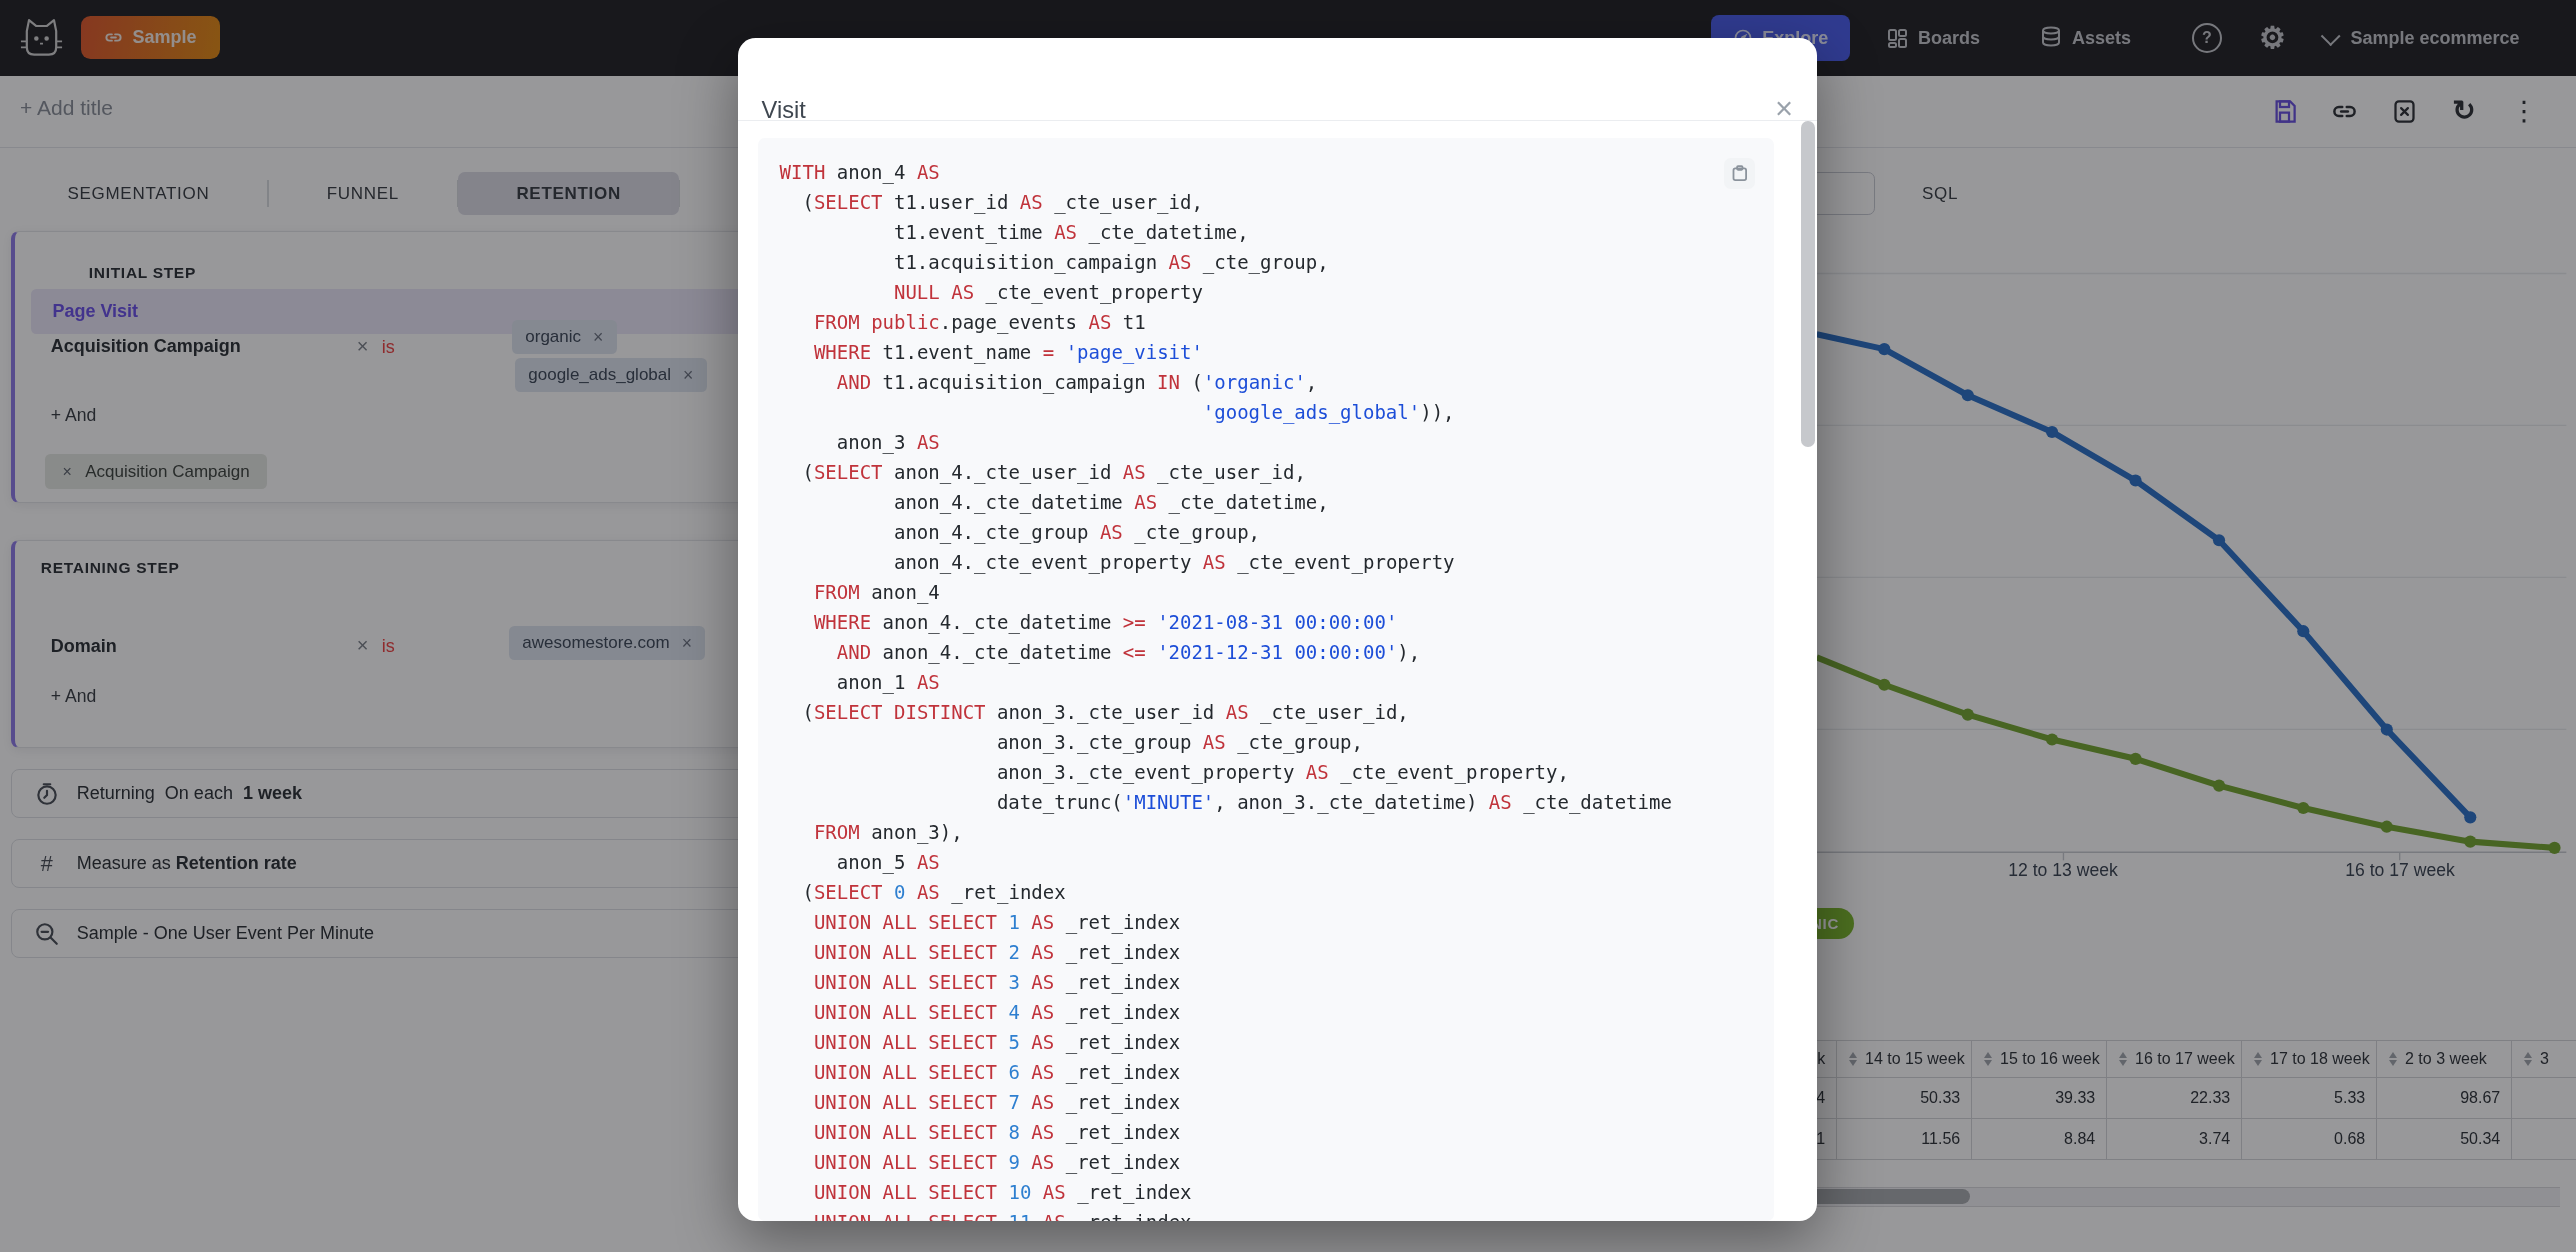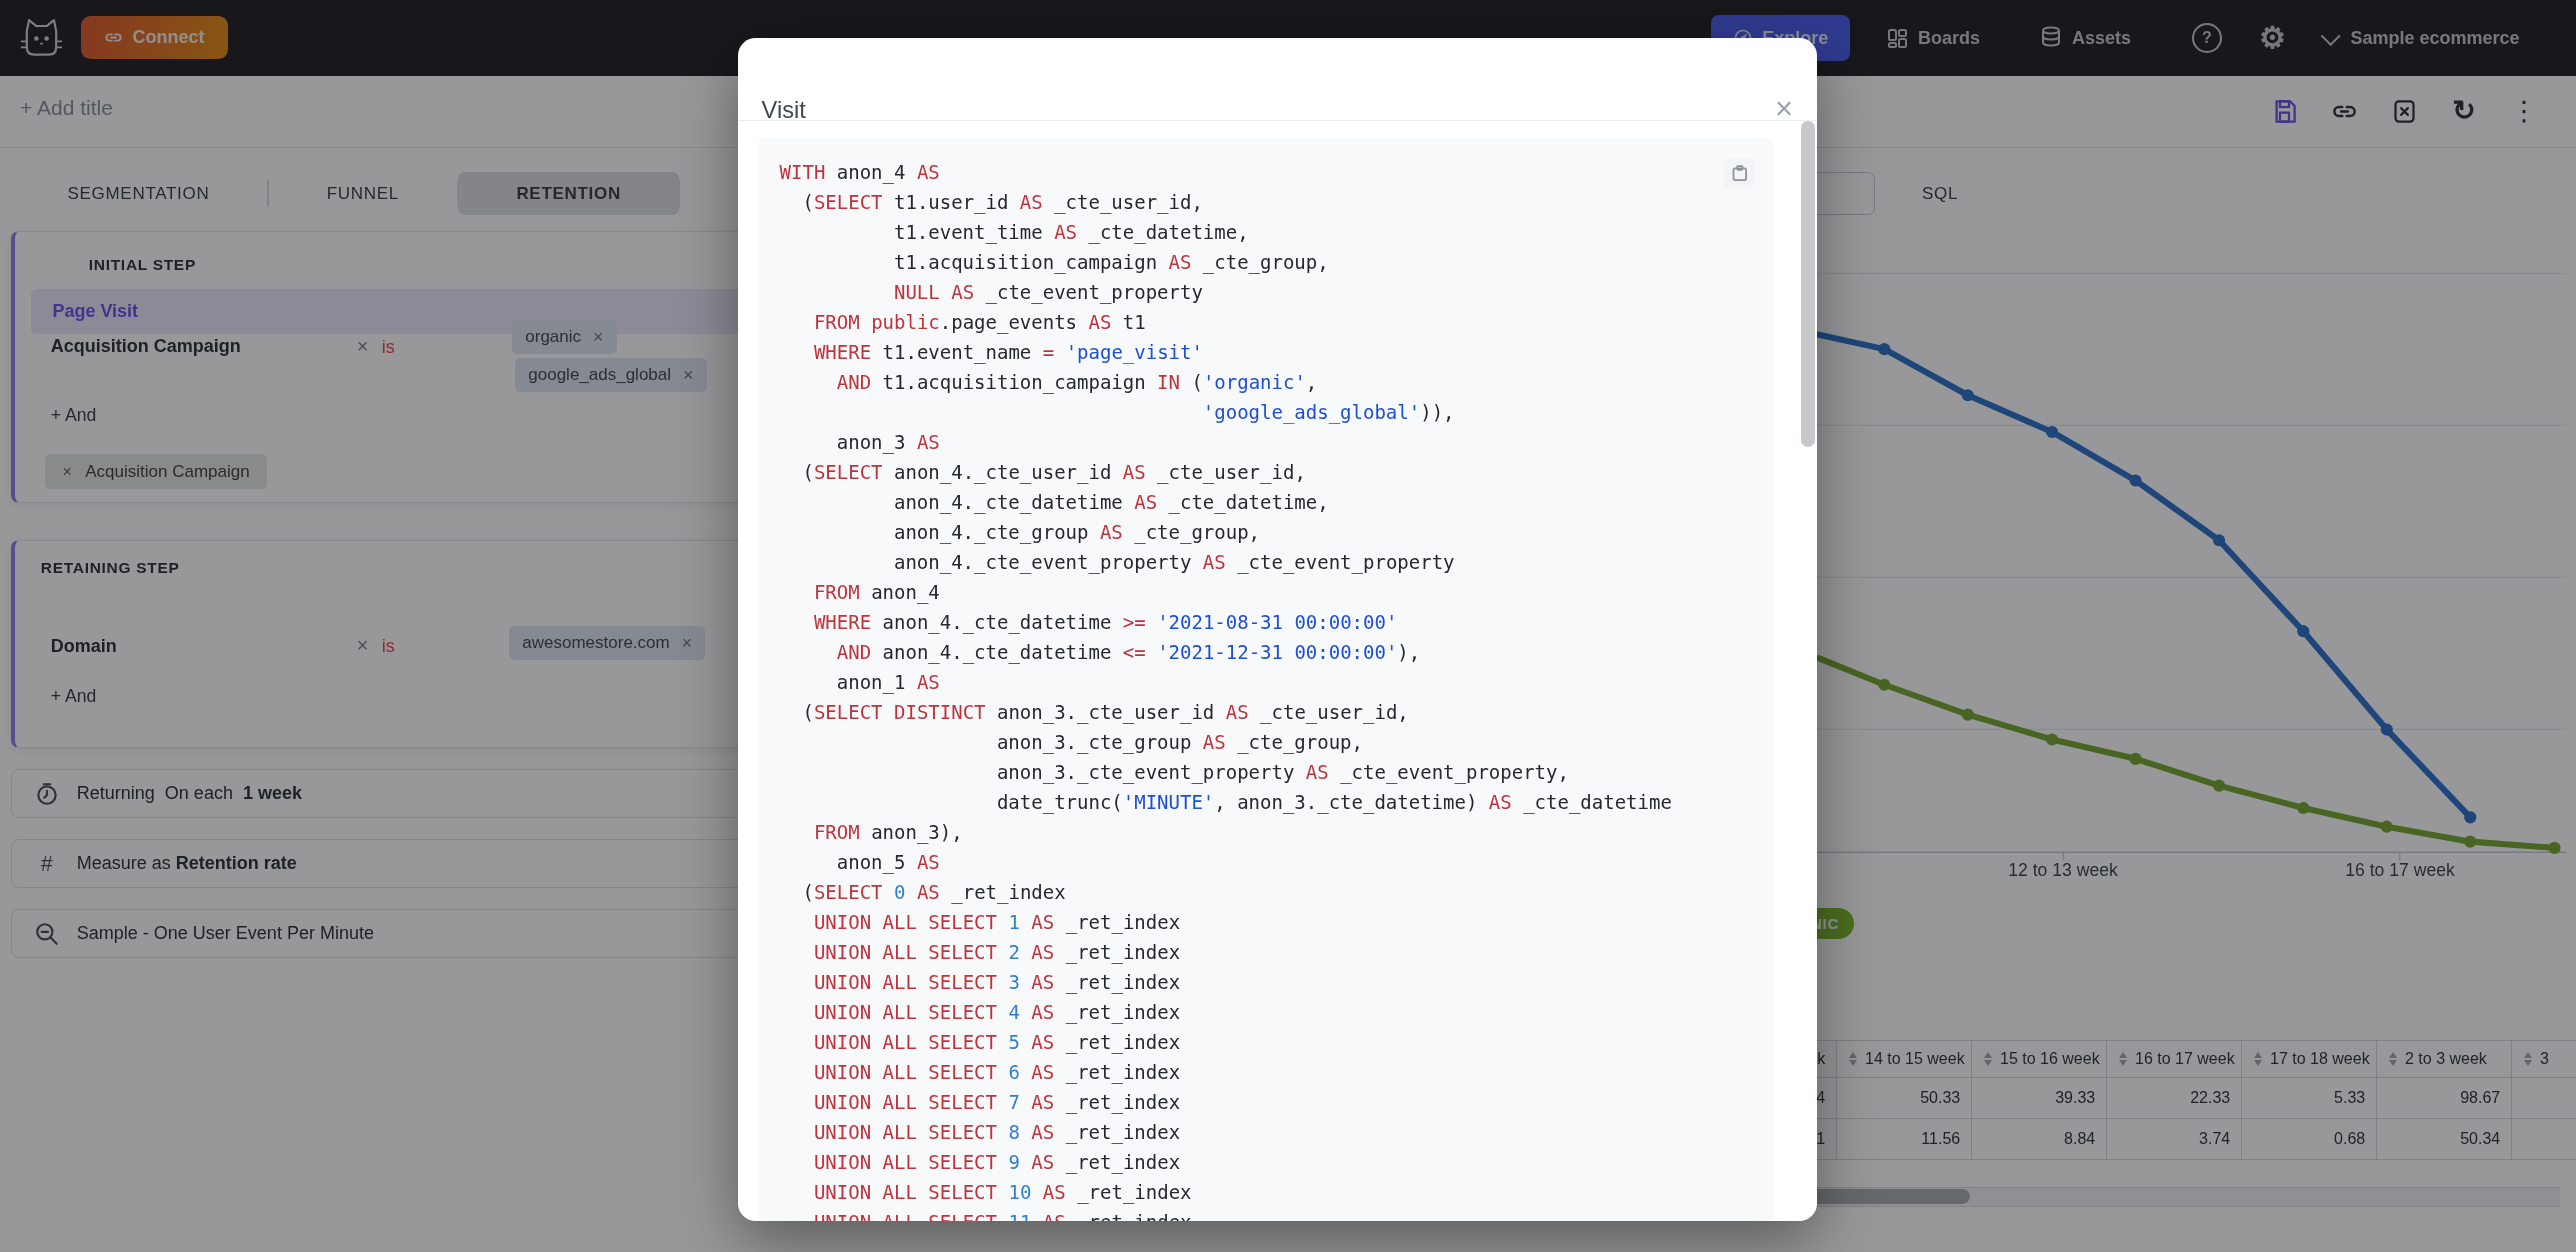--- a/index.html
+++ b/index.html
@@ -128,21 +128,21 @@
           <circle cx="39" cy="32" r="1.6" fill="#d2d2d2"></circle>
         <path d="M30 39 h4 M4 36 h8 M4 44 h8 M52 36 h8 M52 44 h8" stroke-width="2.4"></path>
       </svg>
     </div>
     <div class="connect-btn">
       <svg width="19" height="19" viewBox="0 0 24 24" fill="none" stroke="#f7eee7" stroke-width="2.4" stroke-linecap="round">
         <path d="M9 12h6"></path>
           <path d="M10 8H7a4 4 0 0 0 0 8h3"></path>
           <path d="M14 8h3a4 4 0 0 1 0 8h-3"></path>
       </svg>
-      <span>Connect</span>
+      <span>Sample</span>
     </div>
 
     <div class="explore-btn">
       <svg width="20" height="20" viewBox="0 0 24 24" fill="none" stroke="#e8ebff" stroke-width="2">
         <circle cx="12" cy="12" r="9"></circle>
           <path d="M15 9 L13 13 L9 15 L11 11 Z" fill="#e8ebff"></path>
       </svg>
       <span>Explore</span>
     </div>
 
@@ -217,21 +217,21 @@
       <svg width="27" height="27" viewBox="0 0 24 24" fill="none" stroke="#2f3338" stroke-width="2">
         <rect x="4" y="3" width="16" height="18" rx="3"></rect>
         <path d="M9 9 l6 6 M15 9 l-6 6" stroke-linecap="round"></path>
       </svg>
     </span>
     <span class="tool-icon refresh-glyph">↻</span>
     <span class="tool-icon kebab">⋮</span>
   </div>
 
   <div class="card" style="top:231px; height:272px;">
-    <div class="step-label" style="top:24px;padding-left:48px;">INITIAL STEP</div>
+    <div class="step-label" style="top:32px;padding-left:48px;">INITIAL STEP</div>
     <div class="event-row" style="top:57px;">
       <span class="event-name">Page Visit</span>
     </div>
     <div>
       <span class="filter-label" style="top:104px;">Acquisition Campaign</span>
       <span class="x-dim" style="top:103px;">×</span>
       <span class="is-label" style="top:105px;">is</span>
       <span class="chip" style="left:497px; top:88px;">
         <span>organic</span>
         <span class="chip-x">×</span>

